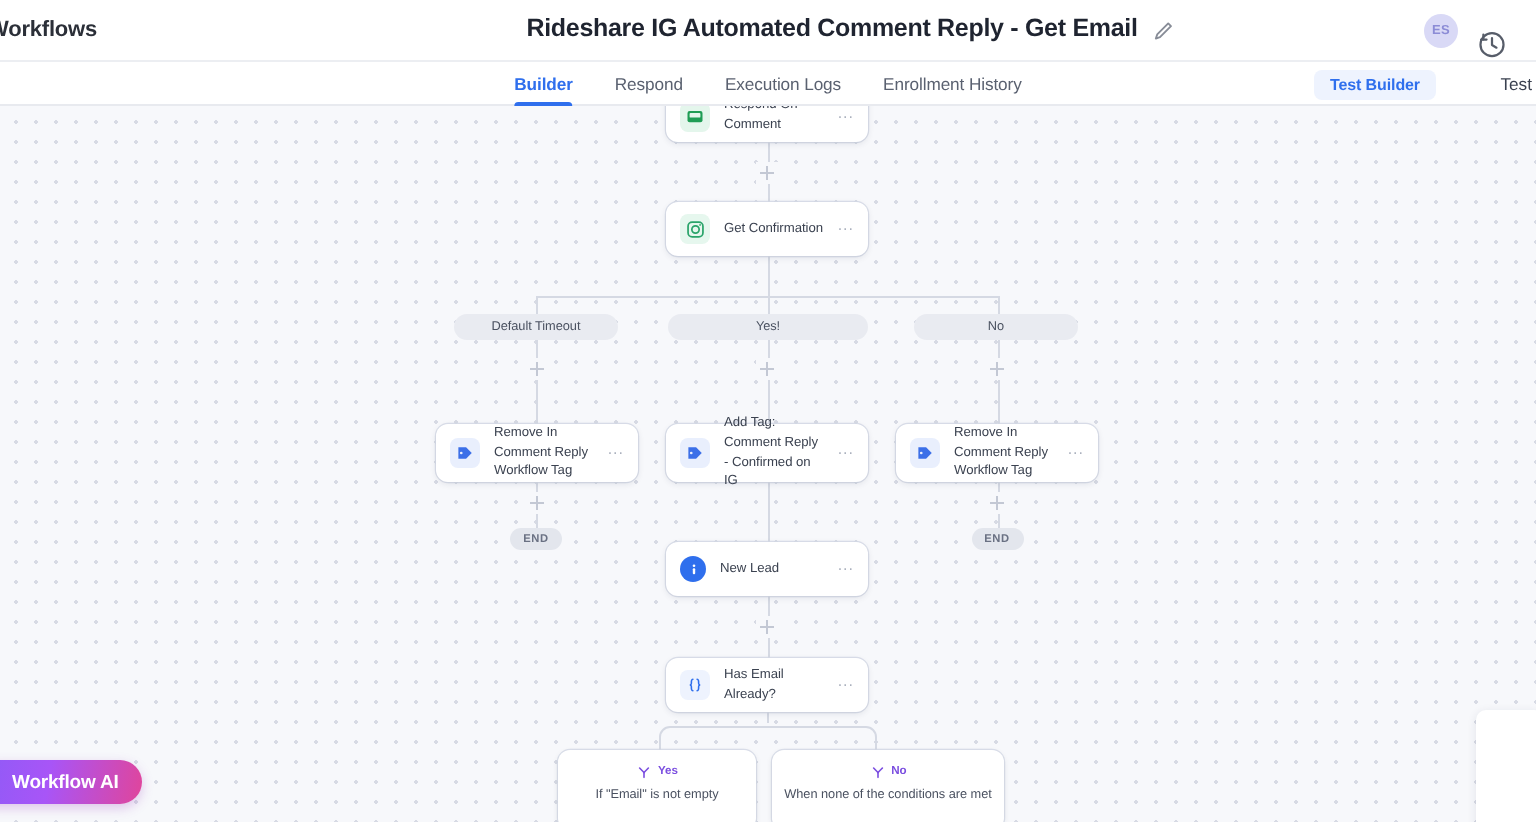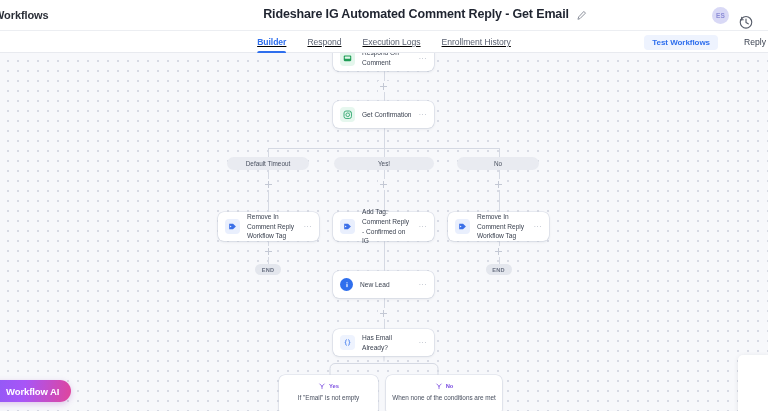--- a/index.html
+++ b/index.html
@@ -53,21 +53,21 @@
 
   
   .tabbar {
     position: absolute; top: 31px; left: 0; width: 768px; height: 22px;
     background: #ffffff;
     border-bottom: 1px solid #e8eaef;
     z-index: 29;
   }
   .tabs {
     position: absolute; left: 50%; transform: translateX(-50%); top: 0;
-    height: 22px; display: flex; align-items: center; gap: 21px; text-decoration: underline;
+    height: 22px; display: flex; align-items: center; gap: 21px;
   }
   .tab {
     font-size: 8.6px; color: #5a6170; font-weight: 500;
     height: 22px; display: flex; align-items: center;
     position: relative; white-space: nowrap; letter-spacing: -.05px;
   }
   .tab.active { color: #2f6fed; font-weight: 600; }
   .tab.active::after {
     content: ""; position: absolute; left: 0; right: 0; bottom: 0;
     height: 2px; background: #2f6fed; border-radius: 2px 2px 0 0;
@@ -218,22 +218,22 @@
     </span>
   </div>
 
   <div class="tabbar">
     <div class="tabs">
       <div class="tab active">Builder</div>
       <div class="tab">Respond</div>
       <div class="tab">Execution Logs</div>
       <div class="tab">Enrollment History</div>
     </div>
-    <button class="btn-test">Test Workflows</button>
-    <div class="draft-label">Reply</div>
+    <button class="btn-test">Test Builder</button>
+    <div class="draft-label">Test</div>
   </div>
 
   <div class="canvas">
 
     <div class="vline" style="left:383.5px; top:18px; height:58px;"></div>
     <div class="plusbtn" style="left:378px; top:28px;"></div>
 
     <div class="node" style="left:333px; top:-8px; width:101px; height:26px;">
       <span class="node-ico" style="background:#e4f6ec;">
         <svg width="9" height="9" viewBox="0 0 12 12">

